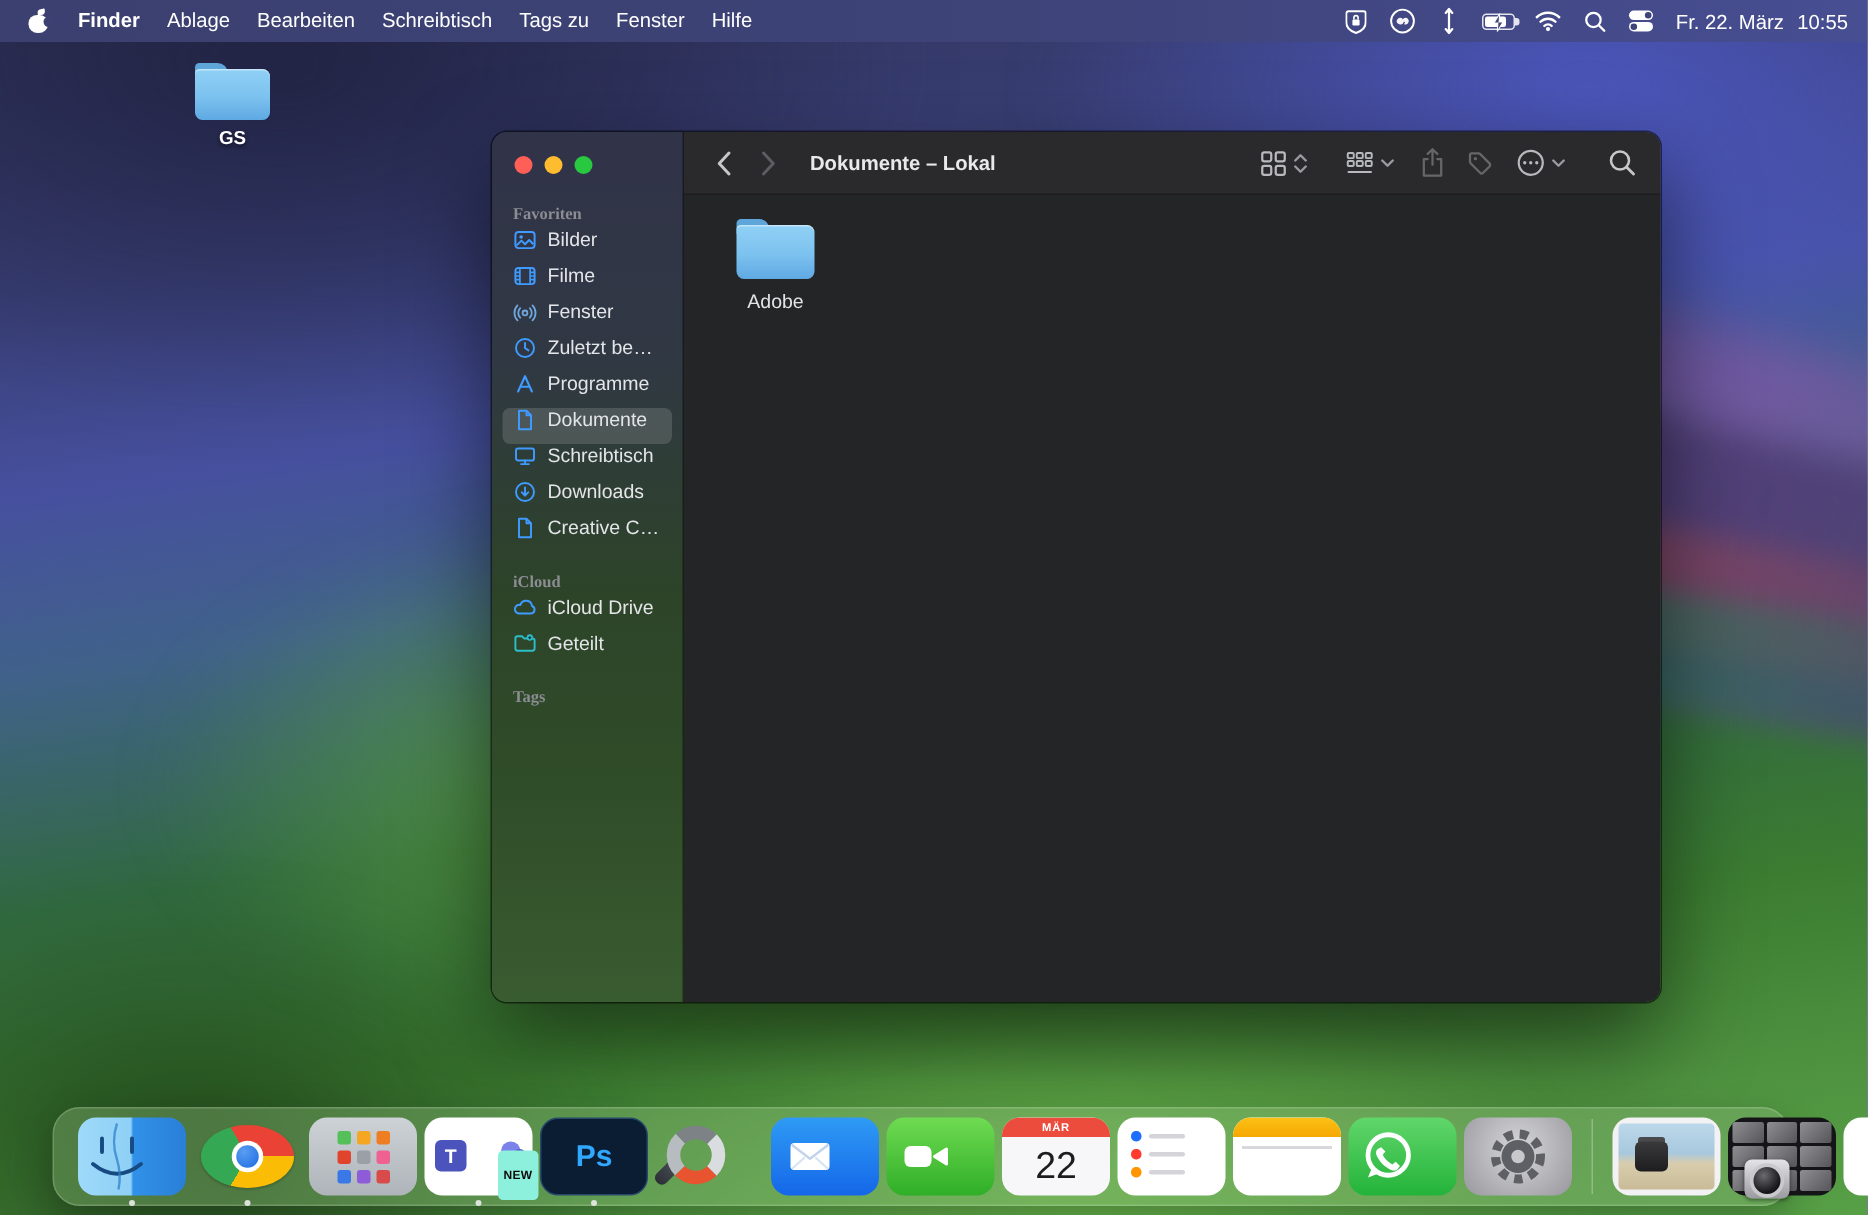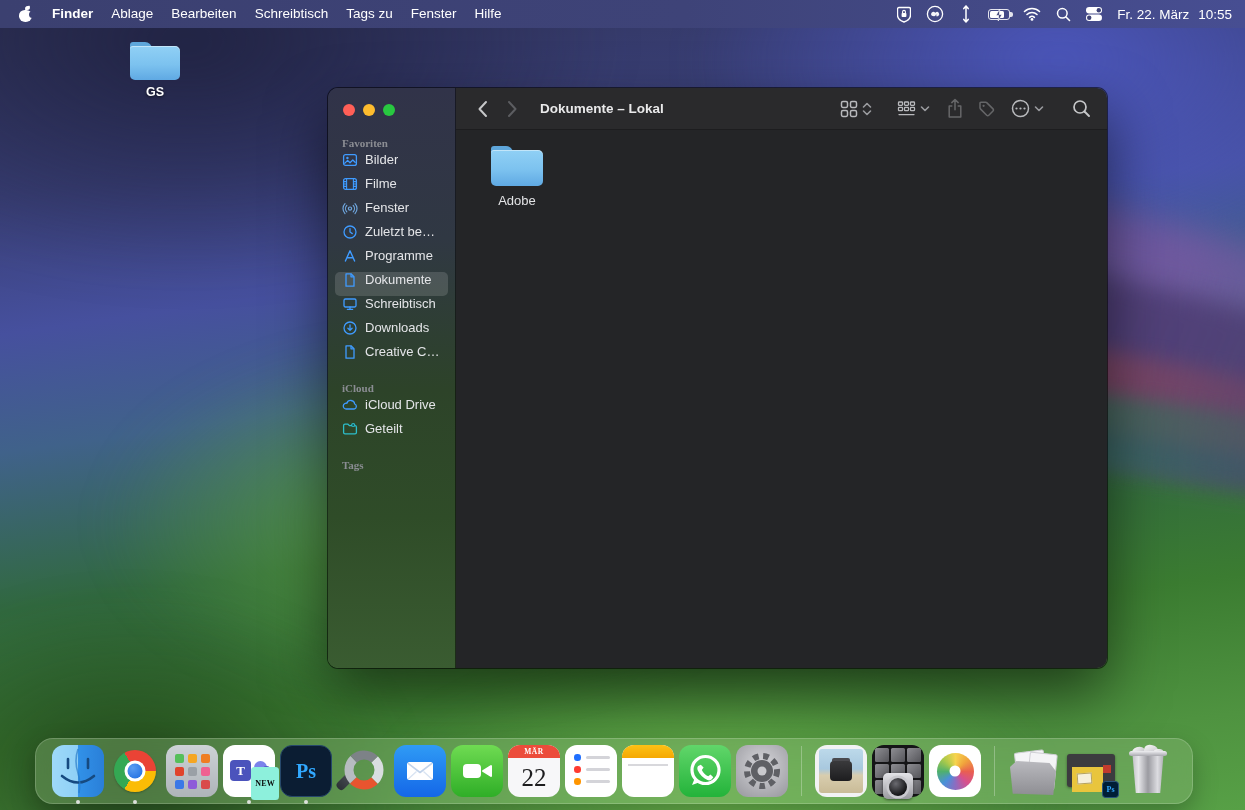--- a/index.html
+++ b/index.html
@@ -62,21 +62,21 @@
   .wtitle { font-size:13.5px; font-weight:700; color:#e9e9ea; margin-left:16px; white-space:nowrap; }
   .tb-right { margin-left:auto; display:flex; align-items:center; }
   .tbtn { display:flex; align-items:center; justify-content:center; height:26px; }
   .content { flex:1; background:#242527; position:relative; }
   .grid-item { position:absolute; left:28px; top:16px; width:66px; text-align:center; }
   .grid-item .folder { width:52px; height:40px; }
   .grid-label { margin-top:7px; font-size:13px; color:#e2e3e5; }
 
   
   .dock { position:absolute; left:35px; top:738px; width:1158px; height:66px; border-radius:18px; background:rgba(140,185,120,0.38); box-shadow:inset 0 0 0 1px rgba(255,255,255,0.18), 0 10px 25px rgba(0,0,0,0.25); backdrop-filter:blur(20px); display:flex; align-items:center; padding:0 17px; gap:5px; z-index:40; }
-  .dicon { position:relative; width:52px; height:52px; flex:none;font-family:Liberation Serif, serif; }
+  .dicon { position:relative; width:72px; height:52px; flex:none; }
   .dicon.running::after { content:''; position:absolute; left:50%; bottom:-7px; transform:translateX(-50%); width:4px; height:4px; border-radius:50%; background:rgba(235,235,235,0.9); }
   .dsep { width:1px; height:50px; background:rgba(255,255,255,0.28); margin:0 8px; flex:none; }
   .appsq { position:absolute; inset:0; border-radius:12px; overflow:hidden; }
 
   
   .fi-bg { background:linear-gradient(90deg,#9ed9f9 0%,#8fd0f6 49%,#3191e8 51%,#2a7fd8 100%); }
   
   .chrome-wrap { position:absolute; inset:5px; border-radius:50%; background:conic-gradient(from 90deg,#fbbc05 0deg 120deg,#34a853 120deg 240deg,#ea4335 240deg 360deg); box-shadow:0 1px 2px rgba(0,0,0,0.25); }
   .chrome-white { position:absolute; left:50%; top:50%; width:21px; height:21px; transform:translate(-50%,-50%); background:#fff; border-radius:50%; }
   .chrome-blue { position:absolute; left:50%; top:50%; width:15px; height:15px; transform:translate(-50%,-50%); background:radial-gradient(circle at 35% 30%,#5a9df2,#1b6ae0); border-radius:50%; }

